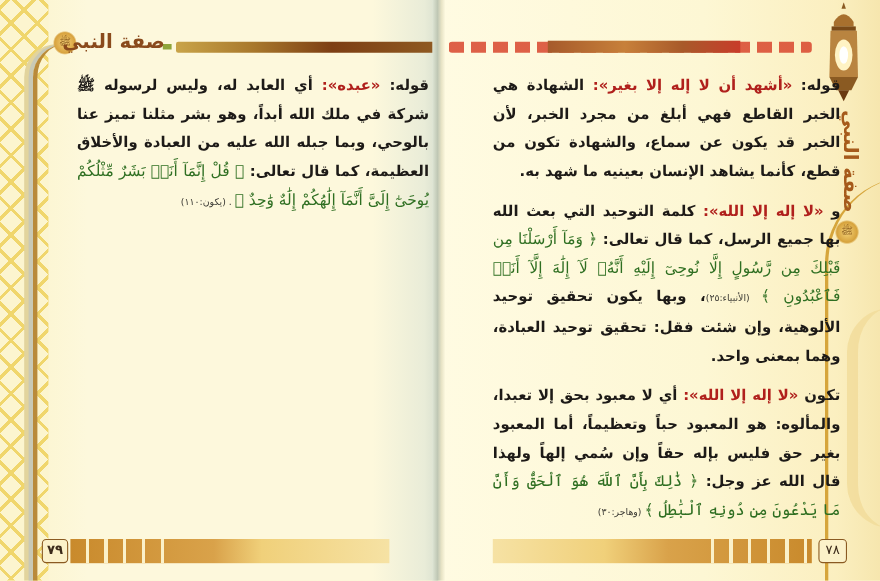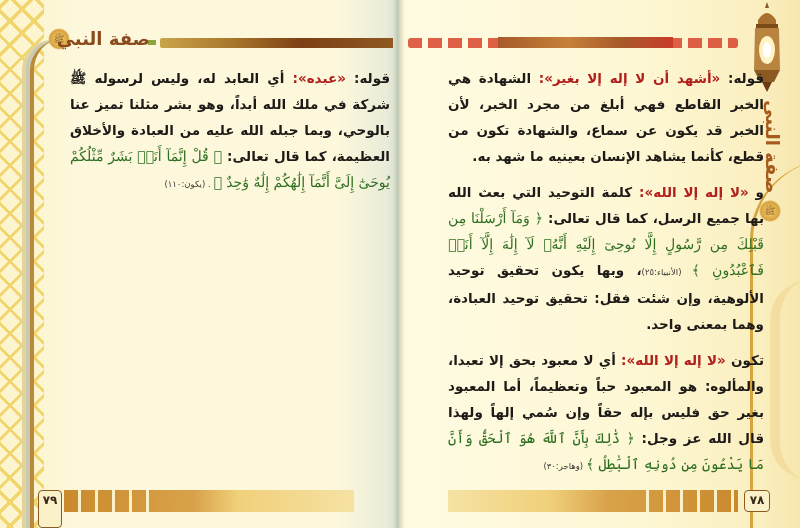--- a/index.html
+++ b/index.html
@@ -101,37 +101,37 @@
   .left-body { left: 70px; top: 65px; width: 320px; }
   .right-body { left: 50px; top: 65px; width: 316px; }
   .para { margin-bottom: 10px; }
   .hl-red { color: #b0201c; }
   .hl-blue { color: #263a8c; }
   .quran { color: #2f6f22; font-family: "DejaVu Serif", serif; font-weight: normal; font-size: 14px; }
   .ref { font-size: 8.5px; font-weight: normal; color: #3b3a34; }
 
   
   .footer-left-box {
-    position: absolute; left: 38px; top: 490px; width: 24px; height: 38px;
+    position: absolute; left: 38px; top: 490px; width: 24px; height: 22px;
     border: 1.5px solid #8a5a22; border-radius: 4px; background: #fbf1c9;
     font-size: 12px; text-align: center; line-height: 19px; color: #3b2a1a; font-weight: bold;
   }
   .footer-left-bar {
     position: absolute; left: 64px; top: 490px; width: 290px; height: 22px;
     background:
       linear-gradient(90deg, #c98a2c 0%, #d9a24a 45%, #f0d07a 60%, #f6e2a4 100%);
   }
   .footer-left-bar::before {
     content: ""; position: absolute; left: 0; top: 0; width: 92px; height: 22px;
     background: repeating-linear-gradient(90deg, transparent 0 14px, #fbf1c9 14px 17px);
   }
   .footer-right-box {
     position: absolute; right: 30px; top: 490px; width: 26px; height: 22px;
     border: 1.5px solid #8a5a22; border-radius: 4px; background: #fbf1c9;
-    font-size: 12px; text-align: center; line-height: 19px; color: #3b2a1a; font-weight: bold;
+    font-size: 12px; text-align: center; line-height: 19px; color: #3b2a1a; font-weight: normal;
   }
   .footer-right-bar {
     position: absolute; left: 50px; top: 490px; width: 290px; height: 22px;
     background:
       linear-gradient(90deg, #f6e2a4 0%, #f0d07a 35%, #d9a24a 55%, #c98a2c 100%);
   }
   .footer-right-bar::after {
     content: ""; position: absolute; right: 0; top: 0; width: 92px; height: 22px;
     background: repeating-linear-gradient(90deg, #fbf1c9 0 3px, transparent 3px 17px);
   }

